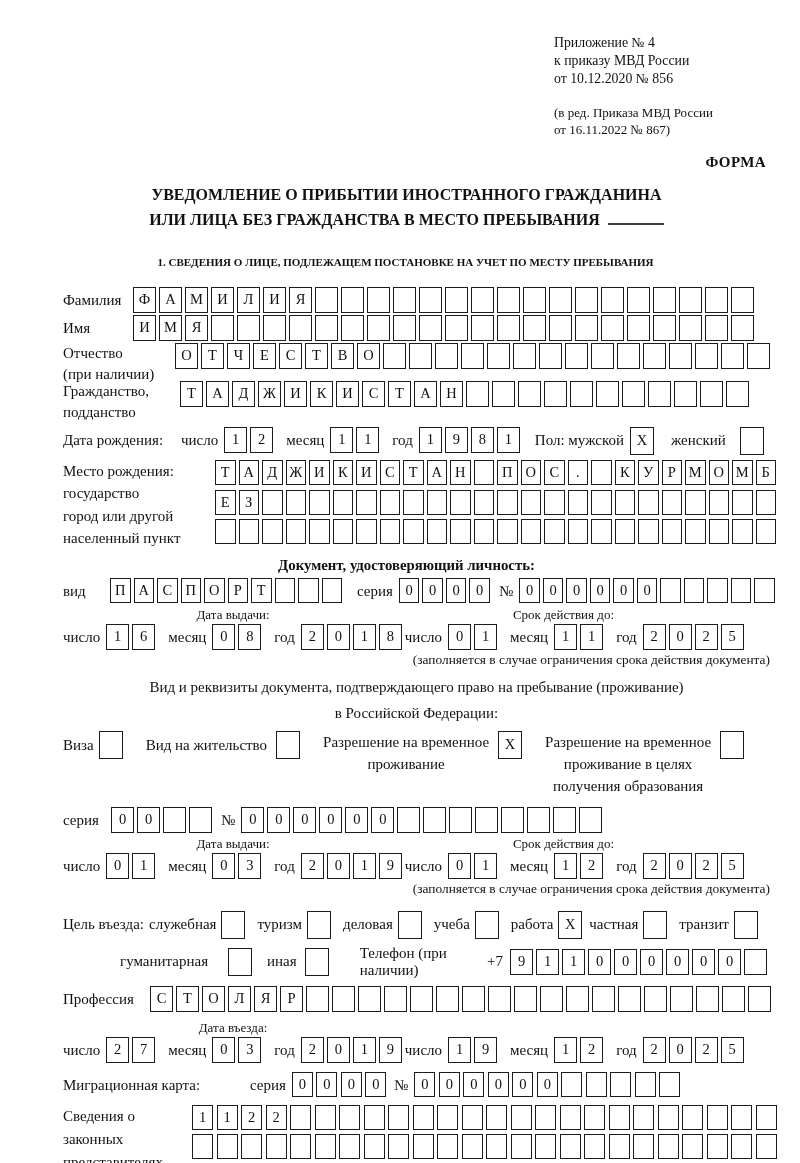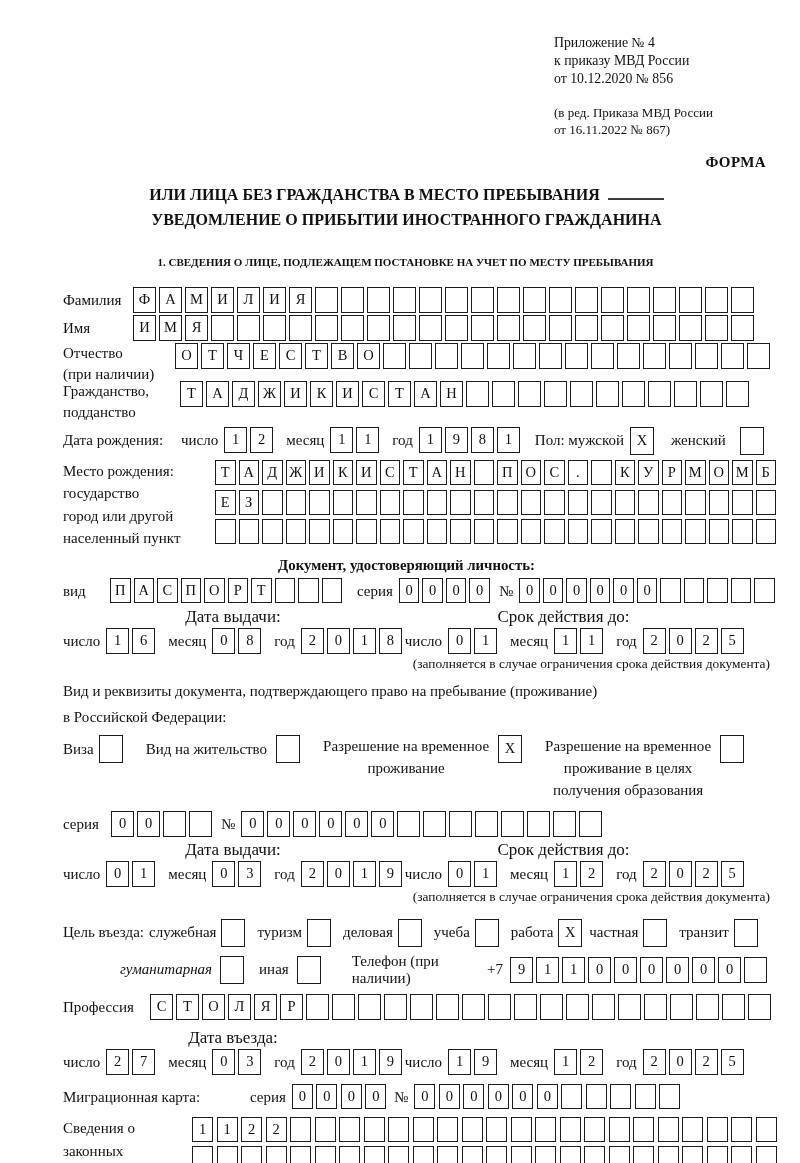--- a/index.html
+++ b/index.html
@@ -32,30 +32,30 @@
   .mt-surname{margin-top:19px;} .mt2{margin-top:2px;}
 
   
   .twocol{display:flex;align-items:flex-start;gap:8px;}
   .col-lines{flex:none;line-height:22.4px;}
   .w144{width:144px;} .w121{width:121px;}
   .rowstack .cells{margin-bottom:4.6px;}
 
   .doc-heading{text-align:center;font-weight:bold;font-size:14.8px;margin:7px 0 4px -20px;}
 
-  .hdr-row{display:flex;margin-top:3px;font-size:17px;}
+  .hdr-row{display:flex;margin-top:3px;font-size:13px;}
   .hdr-left{width:340px;text-align:center;}
   .hdr-right{flex:1;text-align:center;margin-right:46px;}
   .datepair{margin-top:1px;}
   .dgroup{display:flex;align-items:flex-start;}
   .dgroup .dlbl:first-child{margin-left:0;}
   .dright{margin-left:auto;margin-right:56px;}
   .footnote{font-size:13.4px;text-align:right;margin-top:2px;padding-right:0px;}
 
-  .plain-line{line-height:1.5;margin-top:8px;font-size:15px;}
+  .plain-line{line-height:1.5;margin-top:8px;font-size:15px;text-align:center;}
   .options-row{display:flex;align-items:flex-start;margin-top:6px;}
   .opt-text{flex:none;text-align:center;line-height:22px;}
   .options-row .cells{margin-left:9px;margin-top:0;}
   .ml14{margin-left:14px;} .ml20{margin-left:20px;}
 
   .purpose-row{display:flex;align-items:center;margin-top:14px;}
   .purpose-row .plbl{flex:none;margin-right:5px;}
   .purpose-row .cells{margin-right:9px;}
   .purpose2-row{display:flex;align-items:center;margin-top:6px;margin-left:57px;}
   .phone-prefix{flex:none;margin:0 7px 0 16px;}
@@ -71,22 +71,22 @@
     <div>от 10.12.2020 № 856</div>
     <div class="amendment">
       <div>(в ред. Приказа МВД России</div>
       <div>от 16.11.2022 № 867)</div>
     </div>
   </div>
 
   <div class="forma">ФОРМА</div>
 
   <div class="title">
+    <div>УВЕДОМЛЕНИЕ О ПРИБЫТИИ ИНОСТРАННОГО ГРАЖДАНИНА</div>
     <div><span>ИЛИ ЛИЦА БЕЗ ГРАЖДАНСТВА В МЕСТО ПРЕБЫВАНИЯ</span><span class="blank"></span></div>
-    <div>УВЕДОМЛЕНИЕ О ПРИБЫТИИ ИНОСТРАННОГО ГРАЖДАНИНА</div>
   </div>
 
   <div class="section-heading">1. СВЕДЕНИЯ О ЛИЦЕ, ПОДЛЕЖАЩЕМ ПОСТАНОВКЕ НА УЧЕТ ПО МЕСТУ ПРЕБЫВАНИЯ</div>
 
   <div class="frow mt-surname">
     <span class="lbl w70">Фамилия</span>
     <span class="cells">
         <span class="cell">Ф</span>
         <span class="cell">А</span>
         <span class="cell">М</span>
@@ -542,21 +542,21 @@
     <span class="cells checkbox">
         <span class="cell"></span>
       </span>
     <span class="plbl">транзит</span>
     <span class="cells checkbox">
         <span class="cell"></span>
       </span>
   </div>
 
   <div class="purpose2-row">
-    <span class="plbl" style="margin-right:8px;font-style:italic;">гуманитарная</span>
+    <span class="plbl" style="margin-right:20px;">гуманитарная</span>
     <span class="cells checkbox">
         <span class="cell"></span>
       </span>
     <span class="plbl" style="margin:0 8px 0 12px;">иная</span>
     <span class="cells checkbox">
         <span class="cell"></span>
       </span>
     <span class="plbl" style="margin-left:28px;">Телефон (при наличии)</span>
     <span class="phone-prefix">+7</span>
     <span class="cells">

